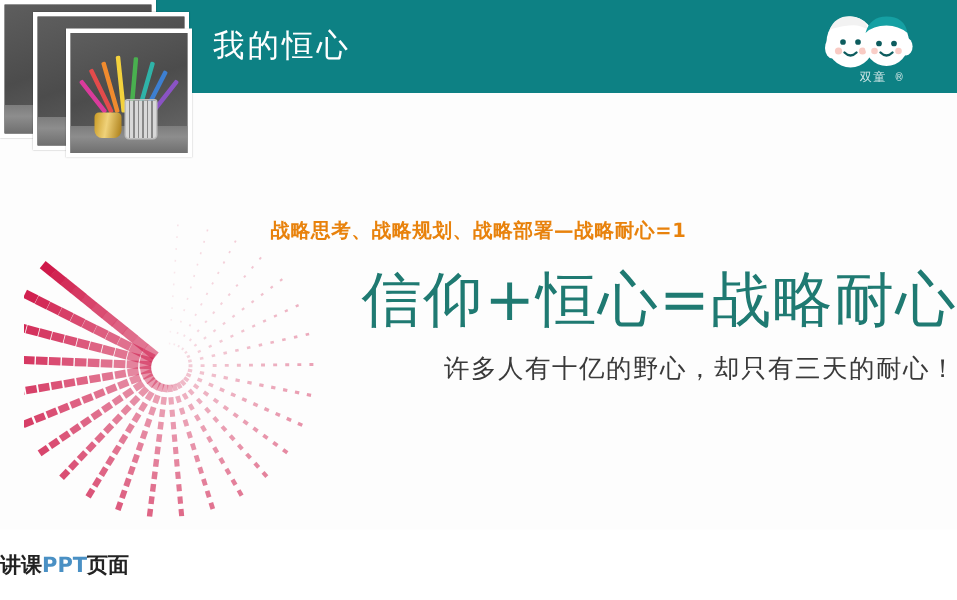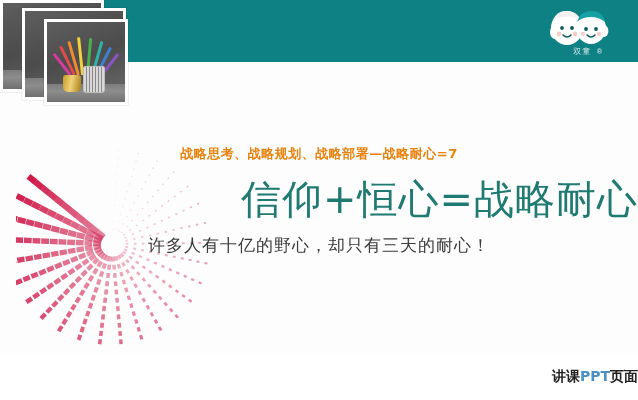--- a/index.html
+++ b/index.html
@@ -153,47 +153,48 @@
     font-size: 40px;
     color: #1f7a72;
     letter-spacing: 1px;
     font-family: "DejaVu Sans", "Liberation Sans", sans-serif;
     white-space: nowrap;
   }
   #subline {
     position: absolute;
     left: 0; right: 0;
     top: 234px;
-    text-align: center;
+    text-align: right;
     font-size: 17px;
     color: #3a3a3a;
     letter-spacing: 1px;
     font-family: "DejaVu Sans", "Liberation Sans", sans-serif;
     white-space: nowrap;
   }
 
   
   #caption {
     position: absolute;
     left: 0; right: 0;
     top: 368px;
-    text-align: right;
+    text-align: left;
     font-size: 14px;
     font-weight: bold;
     color: #222222;
     font-family: "DejaVu Sans", "Liberation Sans", sans-serif;
   }
   #caption .ppt { color: #4a90c4; }
 </style>
 </head>
 <body>
 
 <div id="slide">
 
   <div id="header-bar"></div>
+  <div id="header-title">我的恒心</div>
 
   <div id="logo">
     <svg width="78" height="54" viewBox="0 0 78 54">
 
       <ellipse cx="28" cy="24" rx="16" ry="17" fill="#ffffff"></ellipse>
       <path d="M14 16 q4 -10 15 -9 q9 1 11 9 q-6 -4 -13 -3 q-9 1 -13 3 z" fill="#f2f2f2"></path>
       <ellipse cx="16" cy="28" rx="5" ry="7" fill="#ffffff"></ellipse>
       <circle cx="23" cy="24" r="1.9" fill="#0d5c5e"></circle>
       <circle cx="33" cy="24" r="1.9" fill="#0d5c5e"></circle>
       <path d="M24 31 q4 4 8 0" stroke="#0d5c5e" stroke-width="1.6" fill="none" stroke-linecap="round"></path>
@@ -539,18 +540,18 @@
         <rect x="-4.50" y="-3.10" width="9.00" height="6.20" fill="#cf1a4a" fill-opacity="0.730" transform="translate(56.99,66.41) rotate(219.00)"></rect>
         <rect x="-4.50" y="-3.10" width="9.00" height="6.20" fill="#cf1a4a" fill-opacity="0.775" transform="translate(50.15,60.87) rotate(219.00)"></rect>
         <rect x="-4.50" y="-3.10" width="9.00" height="6.20" fill="#cf1a4a" fill-opacity="0.820" transform="translate(43.31,55.33) rotate(219.00)"></rect>
         <rect x="-4.50" y="-3.10" width="9.00" height="6.20" fill="#cf1a4a" fill-opacity="0.865" transform="translate(36.47,49.79) rotate(219.00)"></rect>
         <rect x="-4.50" y="-3.10" width="9.00" height="6.20" fill="#cf1a4a" fill-opacity="0.910" transform="translate(29.63,44.26) rotate(219.00)"></rect>
         <rect x="-4.50" y="-3.10" width="9.00" height="6.20" fill="#cf1a4a" fill-opacity="0.955" transform="translate(22.79,38.72) rotate(219.00)"></rect>
         <rect x="-4.50" y="-3.10" width="9.00" height="6.20" fill="#cf1a4a" fill-opacity="1.000" transform="translate(15.95,33.18) rotate(219.00)"></rect>
       </svg>
   </div>
 
-  <div id="kicker">战略思考、战略规划、战略部署—战略耐心=7</div>
+  <div id="kicker">战略思考、战略规划、战略部署—战略耐心=1</div>
   <div id="headline">信仰+恒心=战略耐心</div>
   <div id="subline">许多人有十亿的野心，却只有三天的耐心！</div>
 </div>
 
 <div id="caption"><span>讲课</span><span class="ppt">PPT</span><span>页面</span></div>
 
 </body></html>

